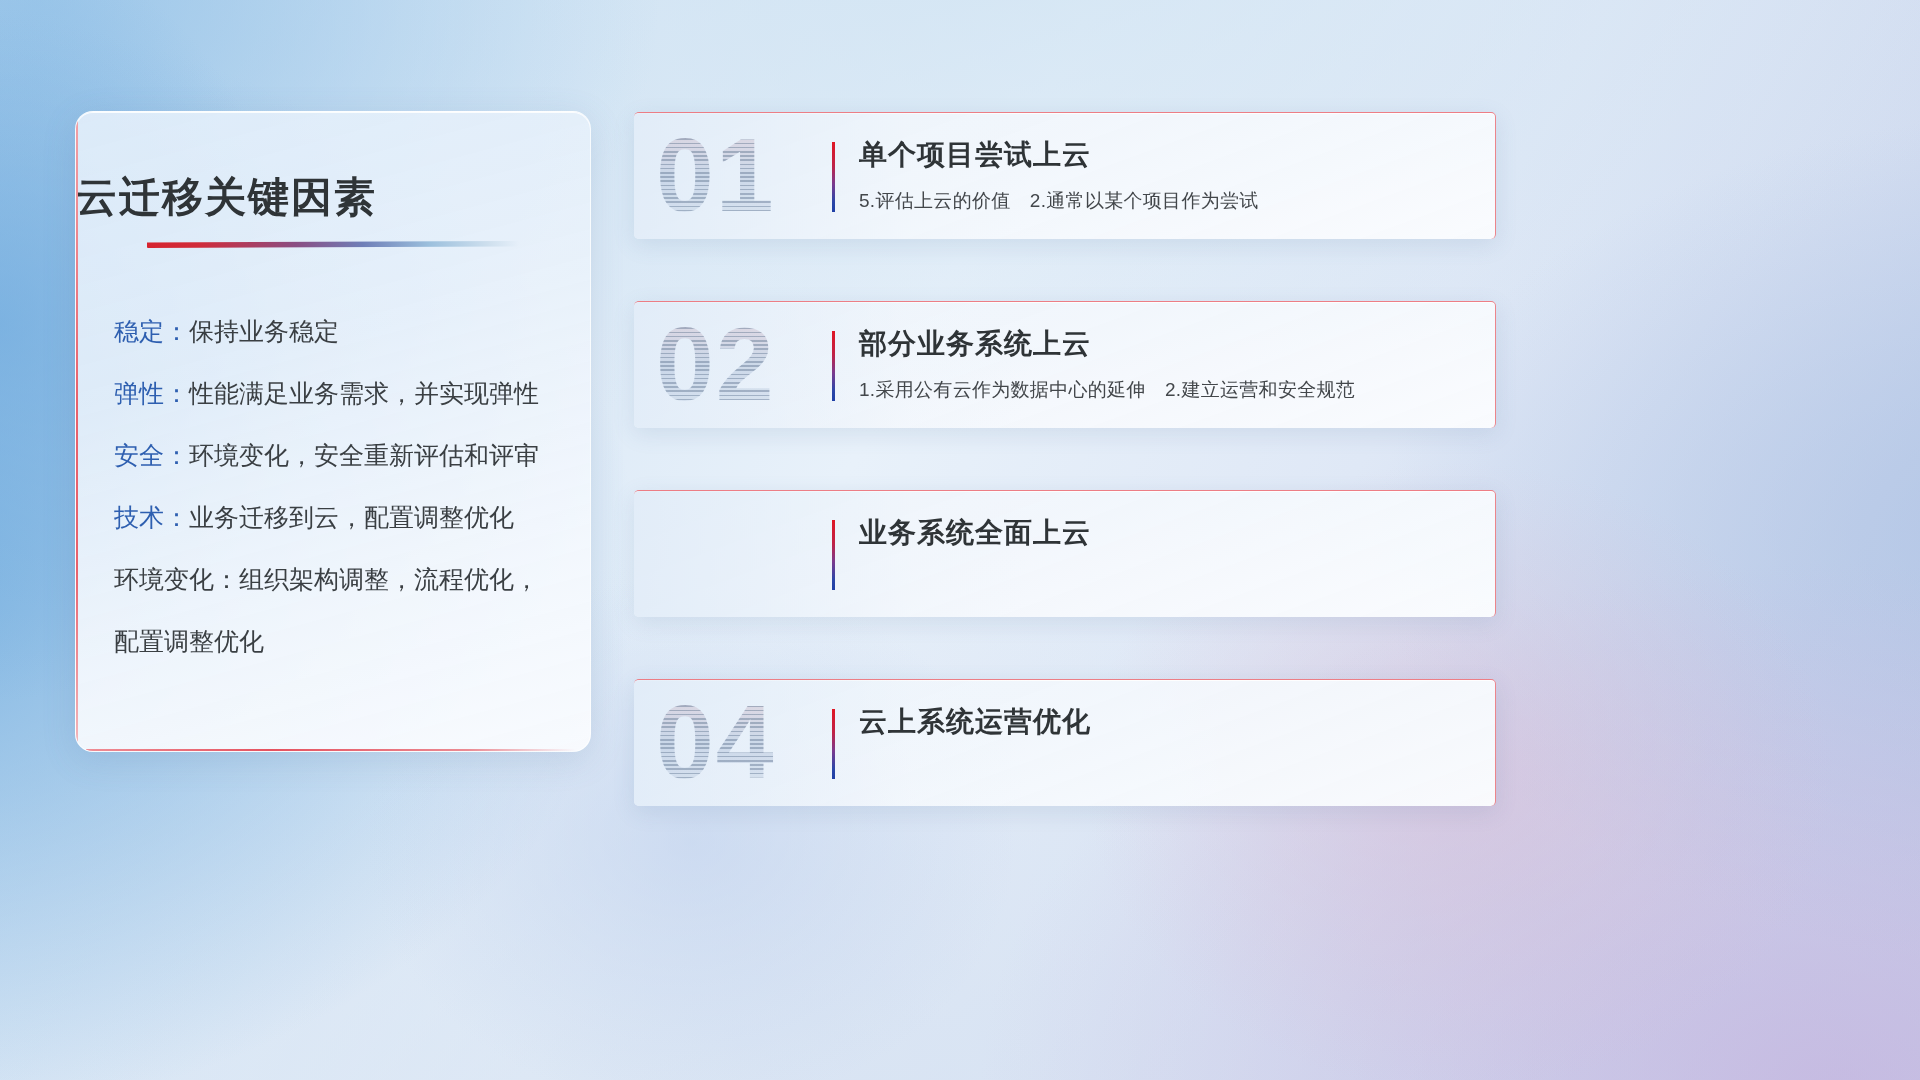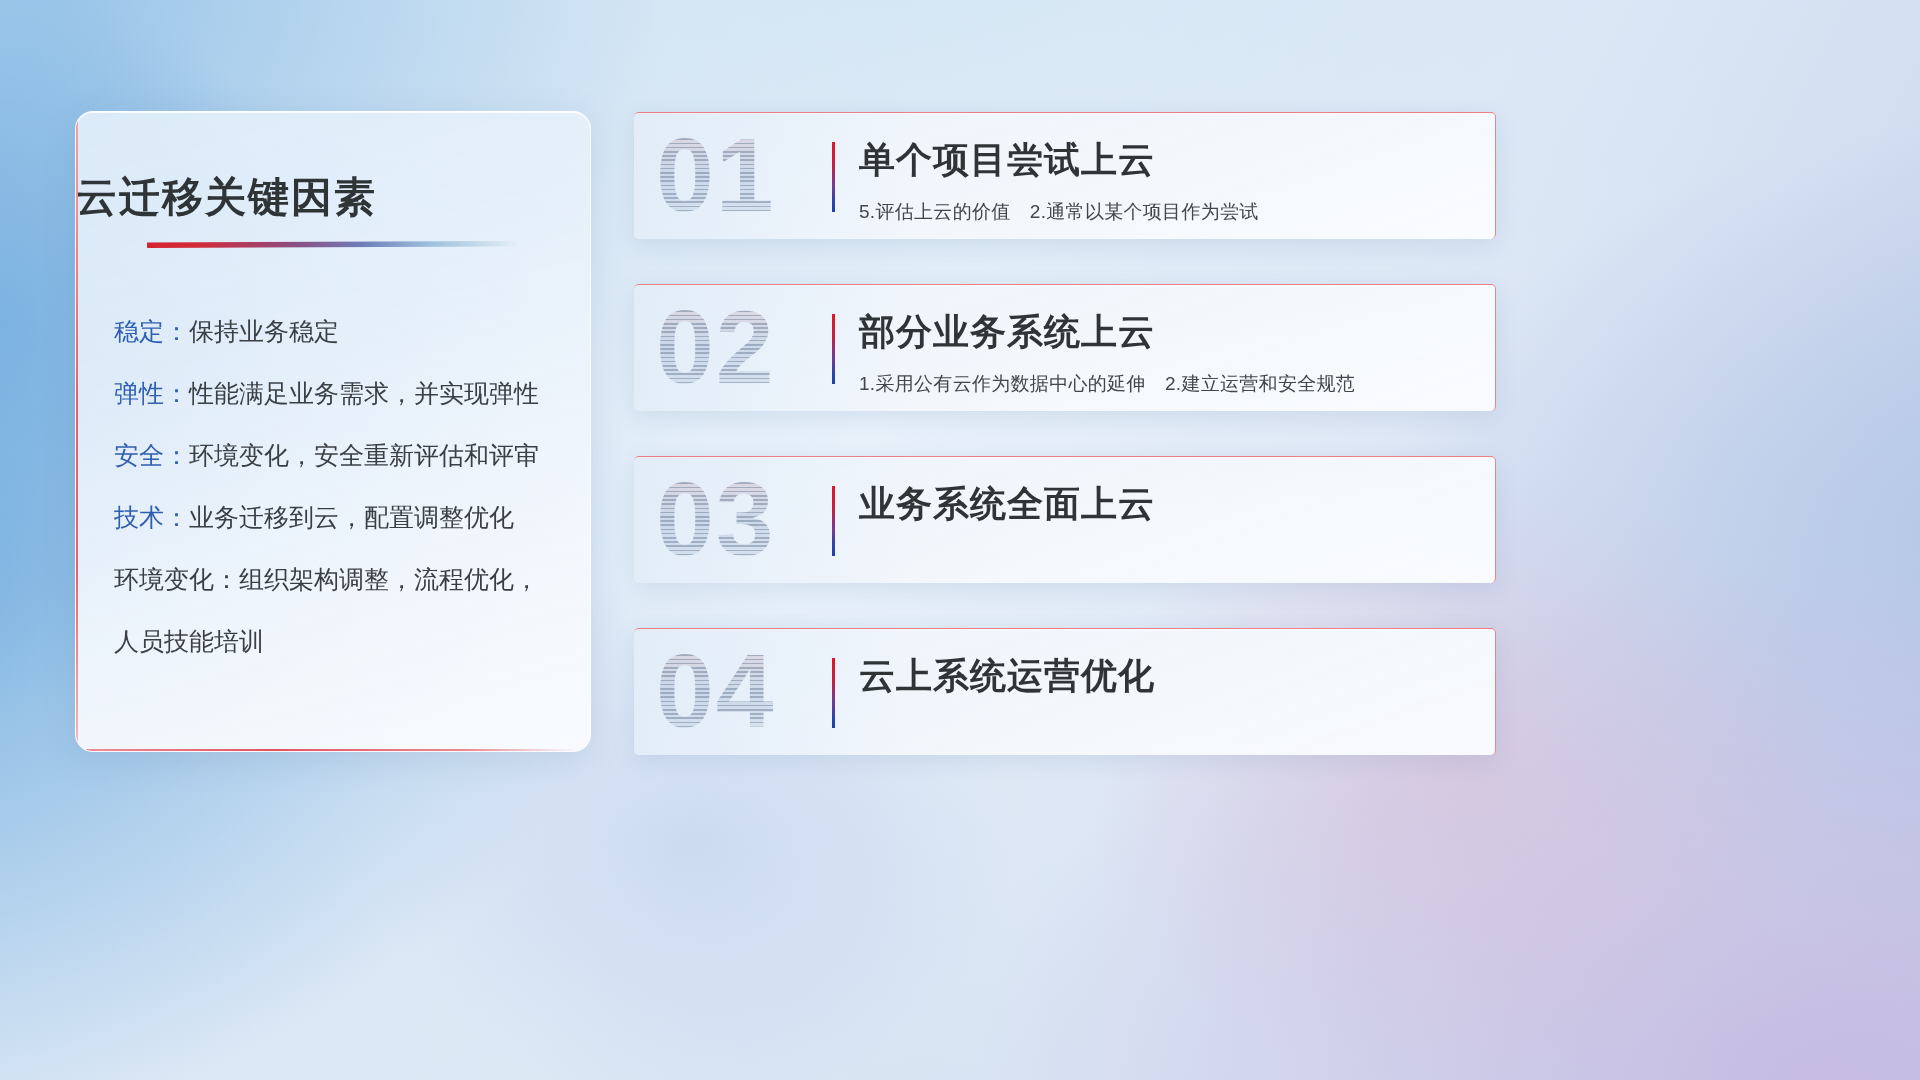--- a/index.html
+++ b/index.html
@@ -60,21 +60,21 @@
   }
   .bullets { margin:52px 0 0 38px; }
   .bullet {
     font-size:25px; line-height:62px; color:#3a3f43; white-space:nowrap;
   }
   .bk { color:#2e5fb0; }
 
   
   #cards { position:absolute; left:634px; top:112px; width:862px; }
   .card {
-    position:relative; height:127px; margin-bottom:45px;
+    position:relative; height:127px; margin-bottom:62px;
     background:linear-gradient(160deg, rgba(237,244,251,.95) 0%, rgba(243,247,252,.93) 40%, rgba(250,252,254,.96) 100%);
     border-radius:5px;
     border-top:1.6px solid rgba(236,120,128,.95);
     border-right:1.6px solid rgba(236,120,128,.9);
     box-shadow:0 6px 22px rgba(86,120,160,.14), inset 0 1px 0 rgba(255,255,255,.9);
     overflow:hidden;
   }
   .card:last-child{ margin-bottom:0; }
   .card::after{
     content:""; position:absolute; left:0; top:0; bottom:0; width:46%;
@@ -94,41 +94,41 @@
       linear-gradient(180deg, rgba(230,150,155,.5) 0%, rgba(150,170,200,.6) 50%, rgba(180,195,215,.35) 100%);
     background-blend-mode:multiply;
     z-index:2;
   }
   .accent {
     position:absolute; left:198px; top:29px; width:3px; height:70px;
     background:linear-gradient(180deg,#e01624 0%,#c02246 34%,#7a3a8e 60%,#2a46a8 86%,#1f3fa6 100%);
     z-index:3;
   }
   .ctext { position:absolute; left:225px; top:23px; z-index:3; }
-  .ctitle { font-size:36px; font-weight:700; color:#2f3437; letter-spacing:1px; }
+  .ctitle { font-size:28px; font-weight:700; color:#2f3437; letter-spacing:1px; }
   .cdesc  { margin-top:14px; font-size:19px; color:#43474b; letter-spacing:.3px; }
 </style>
 </head>
 <body>
 
 <div id="bg">
   <div class="bgl"></div>
   <div class="bgl2"></div>
 </div>
 
 <section id="left-panel">
   <h1 class="panel-title">云迁移关键因素</h1>
   <div class="title-rule"></div>
   <div class="bullets" id="bullets">
       <div class="bullet"><span class="bk">稳定：</span><span>保持业务稳定</span></div>
       <div class="bullet"><span class="bk">弹性：</span><span>性能满足业务需求，并实现弹性</span></div>
       <div class="bullet"><span class="bk">安全：</span><span>环境变化，安全重新评估和评审</span></div>
       <div class="bullet"><span class="bk">技术：</span><span>业务迁移到云，配置调整优化</span></div>
       <div class="bullet"><span>环境变化：</span><span>组织架构调整，流程优化，</span></div>
-      <div class="bullet"><span>人员技能培训</span></div>
+      <div class="bullet"><span>配置调整优化</span></div>
     </div>
 </section>
 
 <section id="cards">
     <div class="card">
       <div class="num">01</div>
       <div class="accent"></div>
       <div class="ctext">
         <div class="ctitle">单个项目尝试上云</div>
         <div class="cdesc">5.评估上云的价值　2.通常以某个项目作为尝试</div>
@@ -136,21 +136,20 @@
     </div>
     <div class="card">
       <div class="num">02</div>
       <div class="accent"></div>
       <div class="ctext">
         <div class="ctitle">部分业务系统上云</div>
         <div class="cdesc">1.采用公有云作为数据中心的延伸　2.建立运营和安全规范</div>
       </div>
     </div>
     <div class="card">
-      <div class="num">03</div>
       <div class="accent"></div>
       <div class="ctext">
         <div class="ctitle">业务系统全面上云</div>
       </div>
     </div>
     <div class="card">
       <div class="num">04</div>
       <div class="accent"></div>
       <div class="ctext">
         <div class="ctitle">云上系统运营优化</div>

